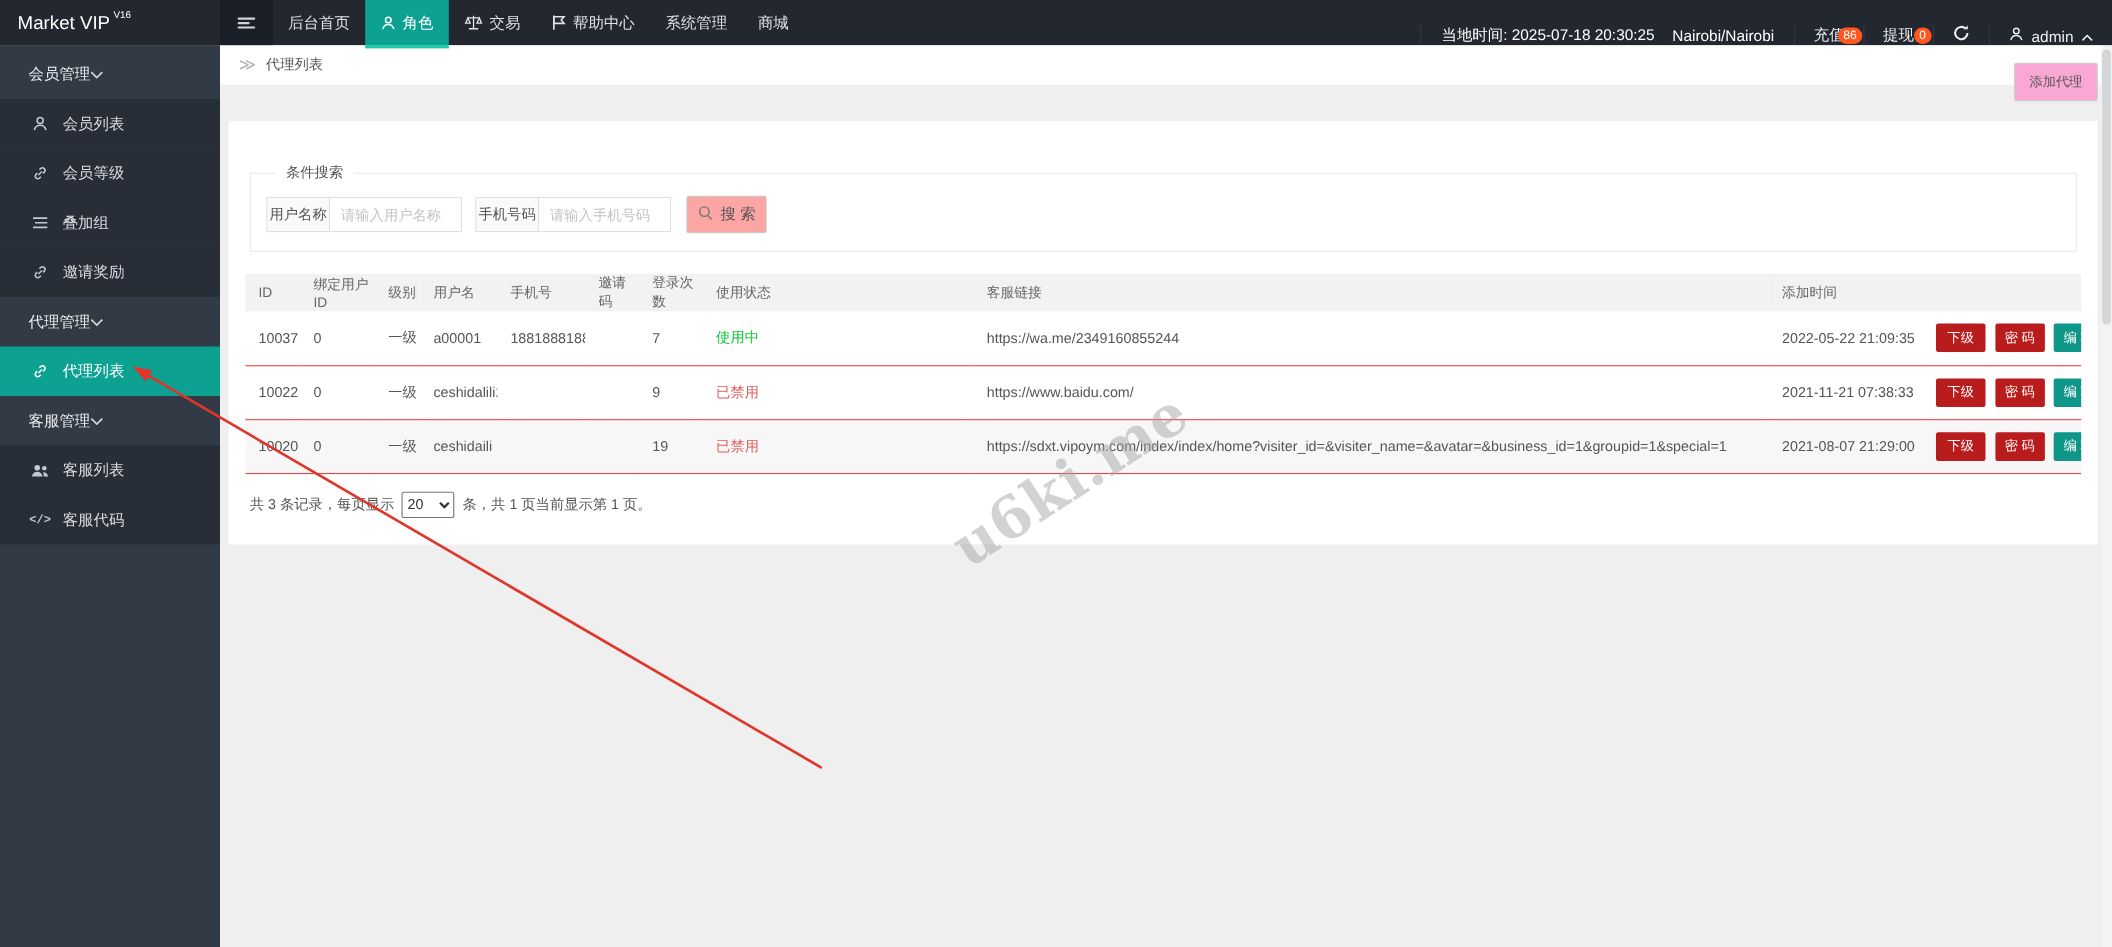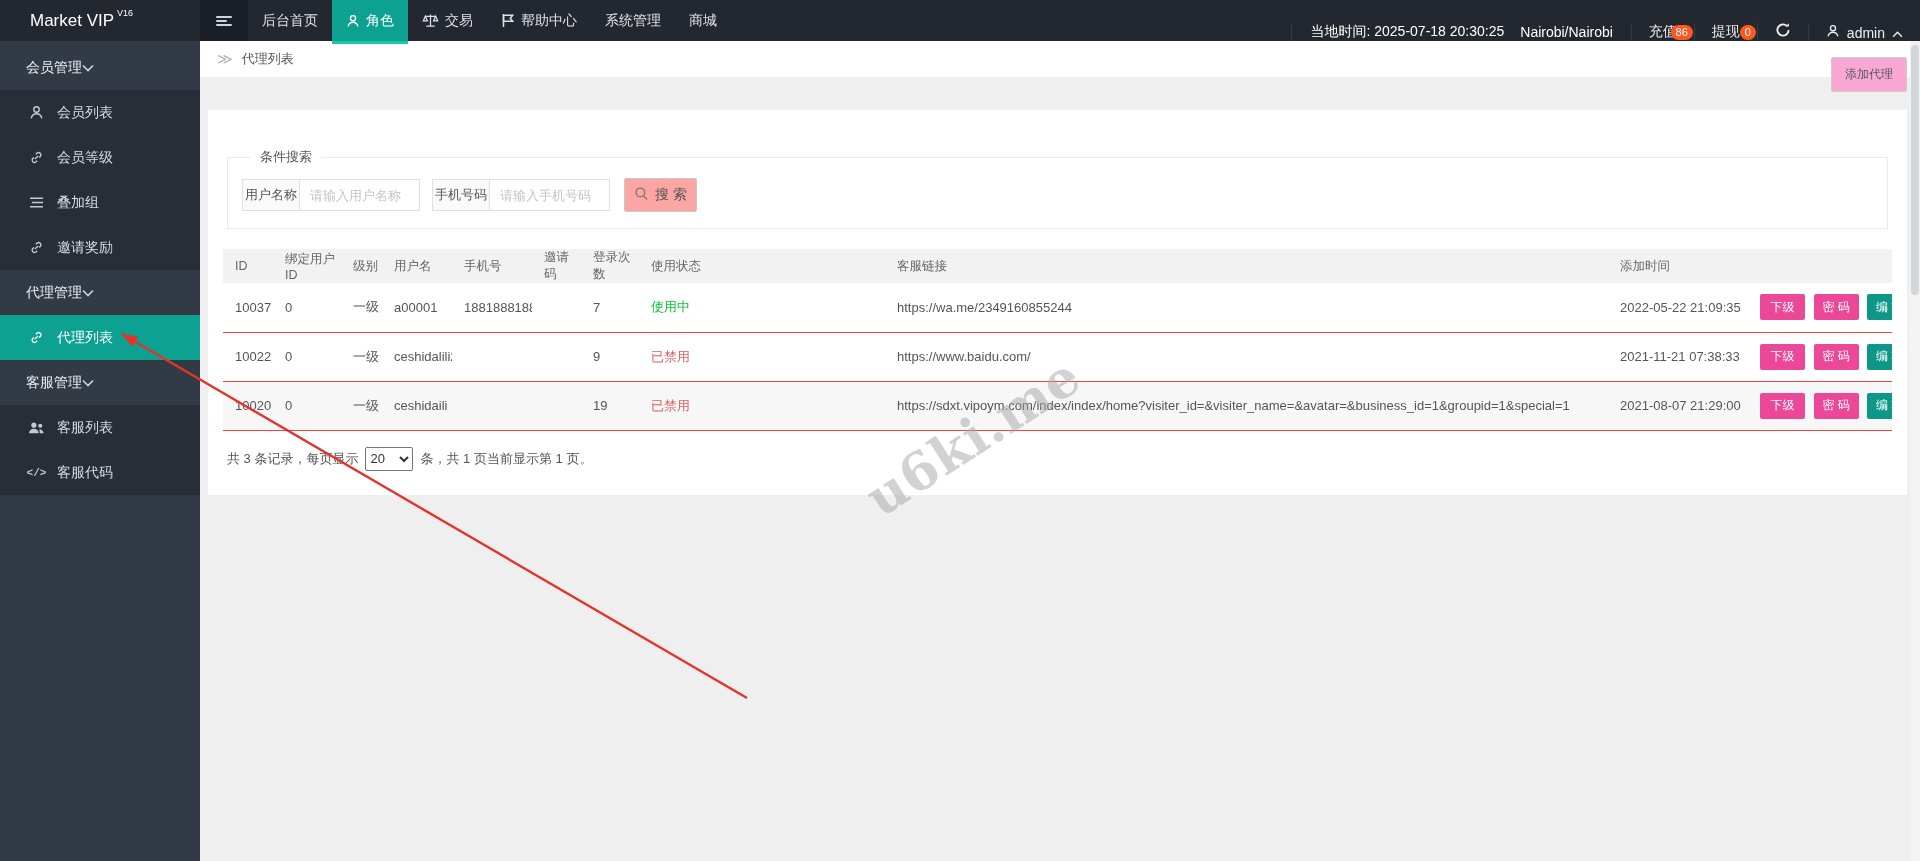--- a/index.html
+++ b/index.html
@@ -3,21 +3,21 @@
 <meta charset="utf-8">
 <style>
   *{box-sizing:border-box}
   html,body{margin:0;padding:0}
   body{width:1920px;height:861px;overflow:hidden;position:relative;background:#efefef;
        font-family:"Liberation Sans","DejaVu Sans",sans-serif}
 
   
   .topnav{position:absolute;top:0;left:0;right:0;height:41px;background:#23272f;
           display:flex;align-items:stretch;z-index:20;color:#e3e6ea}
-  .logo{width:200px;display:flex;align-items:center;padding-left:30px;color:#fff;font-size:17px}
+  .logo{width:200px;display:flex;align-items:center;padding-left:16px;color:#fff;font-size:17px}
   .logo .ver{font-size:9px;margin-left:3px;align-self:flex-start;margin-top:8px;color:#fff}
   .burger{width:48px;background:#1b1f27;display:flex;align-items:center;justify-content:center;cursor:pointer}
   .burger .bl{display:block;height:2px;background:#cfd3da;margin:2px 0;border-radius:1px}
   .nav-item{display:flex;align-items:center;gap:6px;padding:0 14px;font-size:14px;color:#dfe2e6;cursor:pointer}
   .nav-item.active{background:#0da192;color:#fff;position:relative}
   .nav-item.active::after{content:"";position:absolute;left:0;right:0;bottom:-3px;height:3px;background:#1fc7a6}
   .nav-item svg{display:block}
   .nav-right{margin-left:auto;display:flex;align-items:flex-end}
   .nav-time{display:flex;align-items:center;gap:16px;padding:0 18px;font-size:14px;color:#fff;border-left:1px solid #343a44}
   .nav-seg{display:flex;align-items:center;padding:0 17px;border-left:1px solid #343a44;position:relative;
@@ -63,21 +63,21 @@
   
   table.agent-table{border-collapse:collapse;table-layout:fixed;width:1669px;margin-top:20px}
   .agent-table thead th{background:#f2f2f2;height:34px;font-weight:normal;font-size:12.5px;color:#666;
                         text-align:left;padding:0 0 0 12px}
   .agent-table tbody td{height:49px;font-size:13px;color:#555;padding:0 0 0 12px;
                         border-bottom:1px solid #ef4444;overflow:hidden;white-space:nowrap}
   .agent-table tr.stripe td{background:#f7f7f7}
   .st-on{color:#0fc335}
   .st-off{color:#e06060}
   .row-btn{width:45px;height:26px;border:none;border-radius:2px;color:#fff;font-size:12px;margin-right:5px;cursor:pointer}
-  .btn-blue{background:#ec4899}
+  .btn-blue{background:#b91c1c}
   .btn-green{background:#0e9688}
 
   
   .pagination{margin:16px 4px 0;font-size:13px;color:#555;display:flex;align-items:center;gap:7px}
   .pagination select{height:24px;min-width:48px;border:1px solid #767676;border-radius:2px;font-size:13px;
                      color:#333;background:#fff}
 
   
   .watermark{position:absolute;left:818px;top:406px;width:310px;text-align:center;font-size:52px;font-weight:bold;
              color:#a6a6a6;opacity:.5;transform:rotate(-33deg);z-index:30;letter-spacing:1px;

